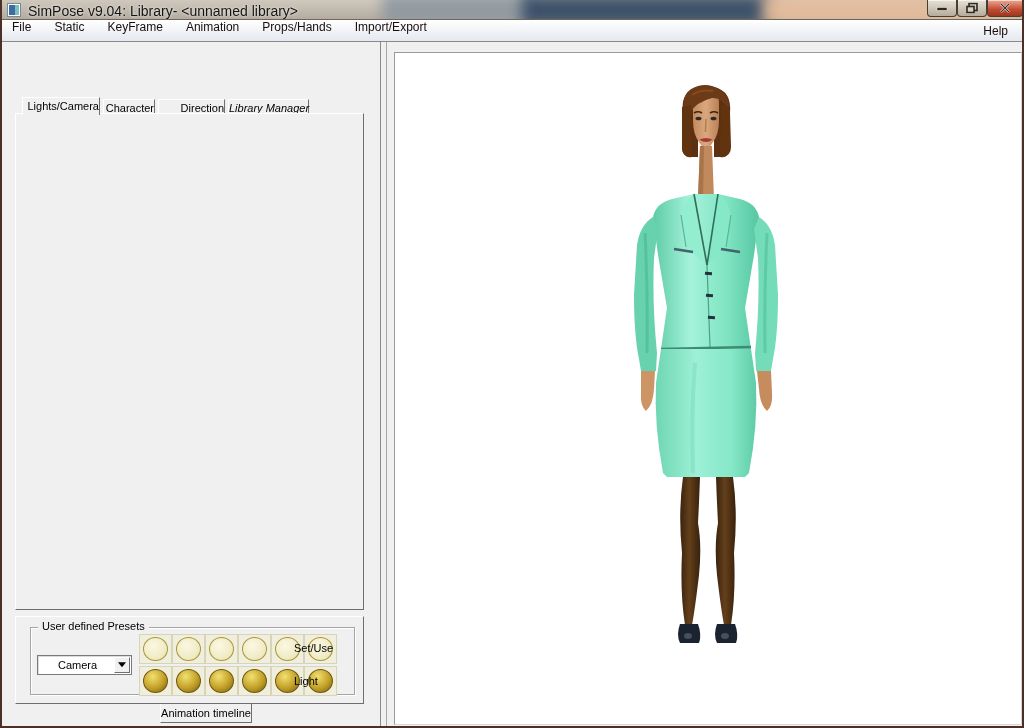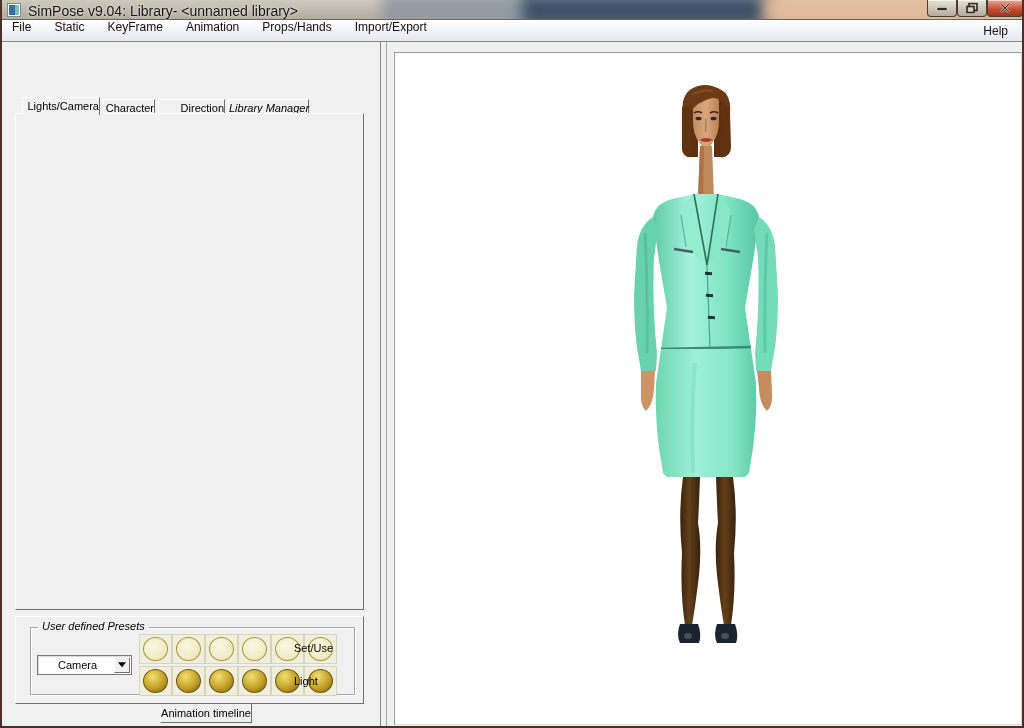--- a/index.html
+++ b/index.html
@@ -34,21 +34,21 @@
   
   #left-panel{position:absolute;left:0;top:42px;width:379px;height:684px;background:#f0f0f0;border-right:1px solid #8a8a8a;}
   
   .tab{position:absolute;background:#f0f0f0;border:1px solid #6e6e6e;border-bottom:none;
     border-top-color:#fff;border-left-color:#fff;text-align:right;padding-top:2px;white-space:nowrap;}
   .tab.active{z-index:3;}
   #tabpage{position:absolute;left:13px;top:71px;width:349px;height:497px;background:#f0f0f0;
     border:1px solid #6e6e6e;border-top-color:#fff;border-left-color:#fff;z-index:1;}
   
   .gbox{position:absolute;border:1px solid #a5a5a5;box-shadow:1px 1px 0 #fff, inset 1px 1px 0 #fff;}
-  .gbox>span{position:absolute;top:-8px;left:7px;background:#f0f0f0;padding:0 4px;white-space:nowrap;font-style:italic;}
+  .gbox>span{position:absolute;top:-8px;left:7px;background:#f0f0f0;padding:0 4px;white-space:nowrap;}
   
   .combo{position:absolute;height:20px;background:#fff;border:1px solid #7a7a7a;
     box-shadow:inset 1px 1px 0 #4a4a4a33;}
   .combo .ctext{position:absolute;left:20px;top:3px;white-space:nowrap;}
   .combo .cbtn{position:absolute;right:1px;top:1px;bottom:1px;width:16px;background:#f0f0f0;
     border:1px solid;border-color:#fff #707070 #707070 #fff;}
   .combo .cbtn i{position:absolute;left:50%;top:50%;transform:translate(-50%,-30%);
     border:4px solid transparent;border-top:5px solid #000;display:block;width:0;height:0;}
   
   #chk-required{position:absolute;left:229px;top:186px;width:13px;height:13px;background:#f0f0f0;

